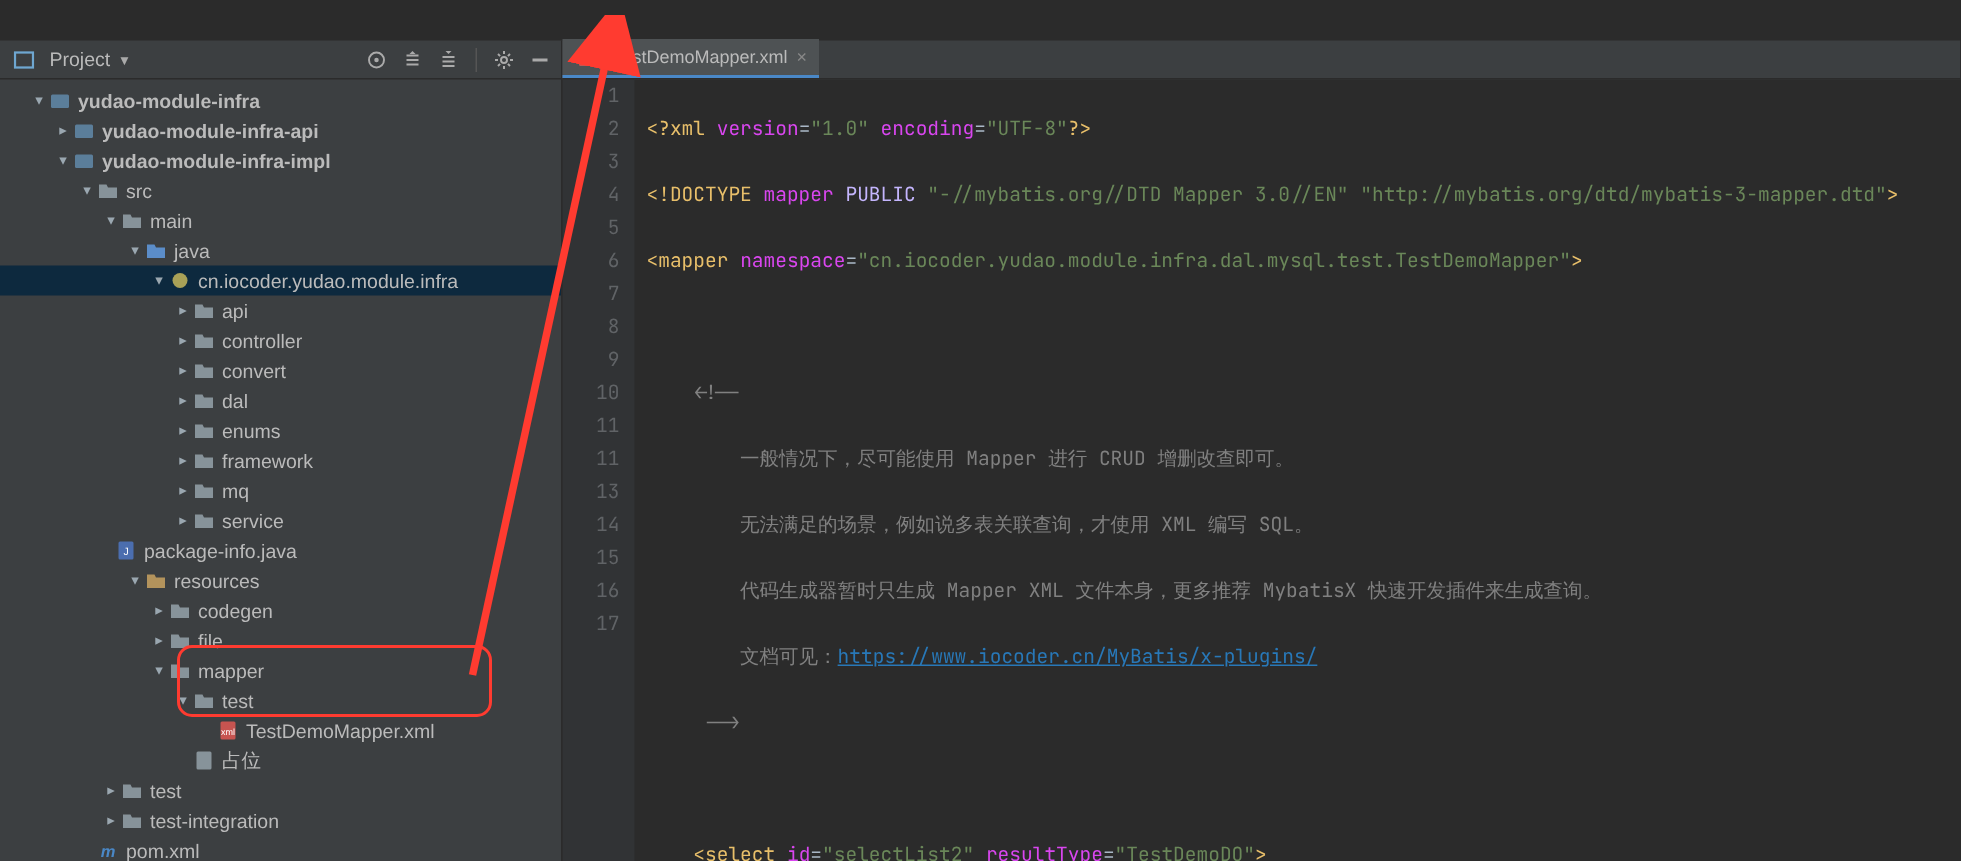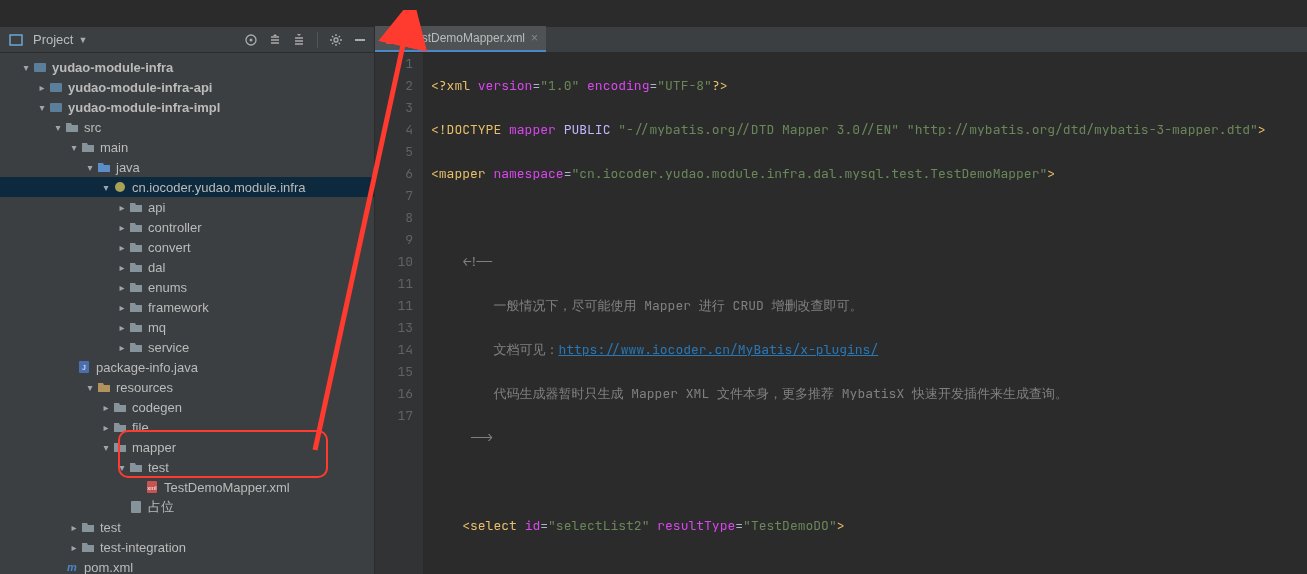--- a/index.html
+++ b/index.html
@@ -419,22 +419,23 @@
           <div class="ln">16</div>
           <div class="ln">17</div>
       </div>
       <div class="code">
 <div class="line"><span class="tok-tag">&lt;?</span><span class="tok-tag">xml </span><span class="tok-attr">version</span><span>=</span><span class="tok-str">"1.0" </span><span class="tok-attr">encoding</span><span>=</span><span class="tok-str">"UTF-8"</span><span class="tok-tag">?&gt;</span></div>
 <div class="line"><span class="tok-tag">&lt;!</span><span class="tok-tag">DOCTYPE </span><span class="tok-attr">mapper </span><span class="tok-kw">PUBLIC </span><span class="tok-str">"-//mybatis.org//DTD Mapper 3.0//EN" "http://mybatis.org/dtd/mybatis-3-mapper.dtd"</span><span class="tok-tag">&gt;</span></div>
 <div class="line"><span class="tok-tag">&lt;</span><span class="tok-tag">mapper </span><span class="tok-attr">namespace</span><span>=</span><span class="tok-str">"cn.iocoder.yudao.module.infra.dal.mysql.test.TestDemoMapper"</span><span class="tok-tag">&gt;</span></div>
 <div class="line"></div>
 <div class="line"><span class="tok-cmt">    &lt;!--</span></div>
 <div class="line"><span class="tok-cmt">        一般情况下，尽可能使用 Mapper 进行 CRUD 增删改查即可。</span></div>
+<div class="line"><span class="tok-cmt">        无法满足的场景，例如说多表关联查询，才使用 XML 编写 SQL。</span></div>
+<div class="line"><span class="tok-cmt">        代码生成器暂时只生成 Mapper XML 文件本身，更多推荐 MybatisX 快速开发插件来生成查询。</span></div>
 <div class="line"><span class="tok-cmt">        文档可见：</span><span class="tok-link">https://www.iocoder.cn/MyBatis/x-plugins/</span></div>
-<div class="line"><span class="tok-cmt">        代码生成器暂时只生成 Mapper XML 文件本身，更多推荐 MybatisX 快速开发插件来生成查询。</span></div>
 <div class="line"><span class="tok-cmt">     --&gt;</span></div>
 <div class="line"></div>
 <div class="line"><span class="tok-tag">    &lt;</span><span class="tok-tag">select </span><span class="tok-attr">id</span><span>=</span><span class="tok-str">"selectList2" </span><span class="tok-attr">resultType</span><span>=</span><span class="tok-str">"TestDemoDO"</span><span class="tok-tag">&gt;</span></div>
 
 
 
 
 
       </div>
     </div>

